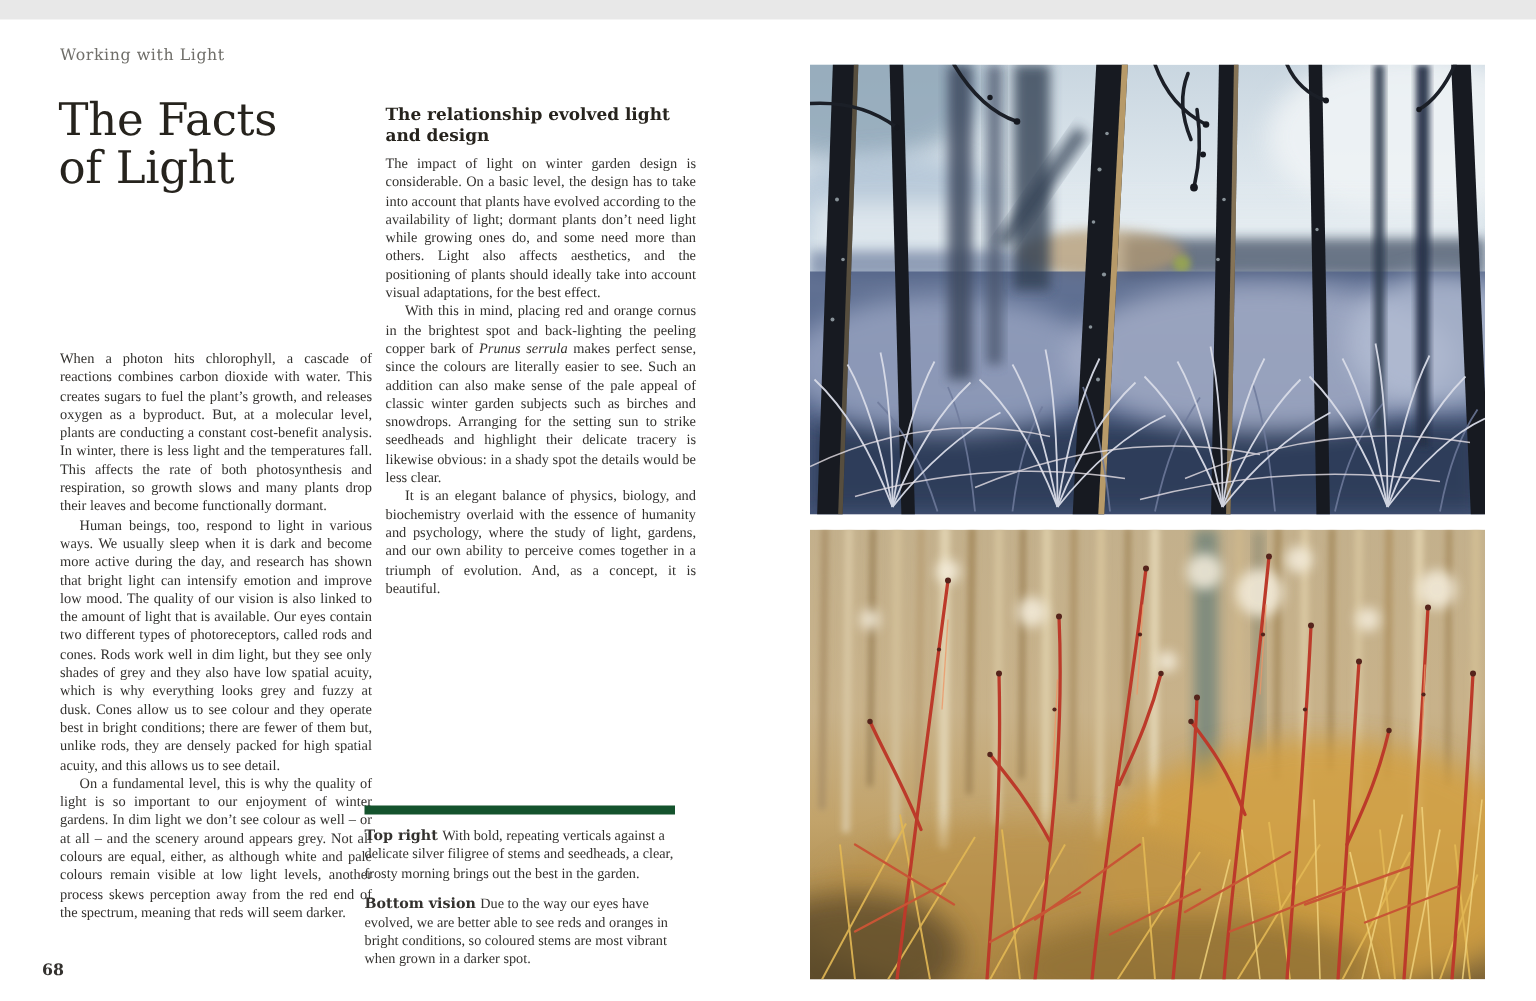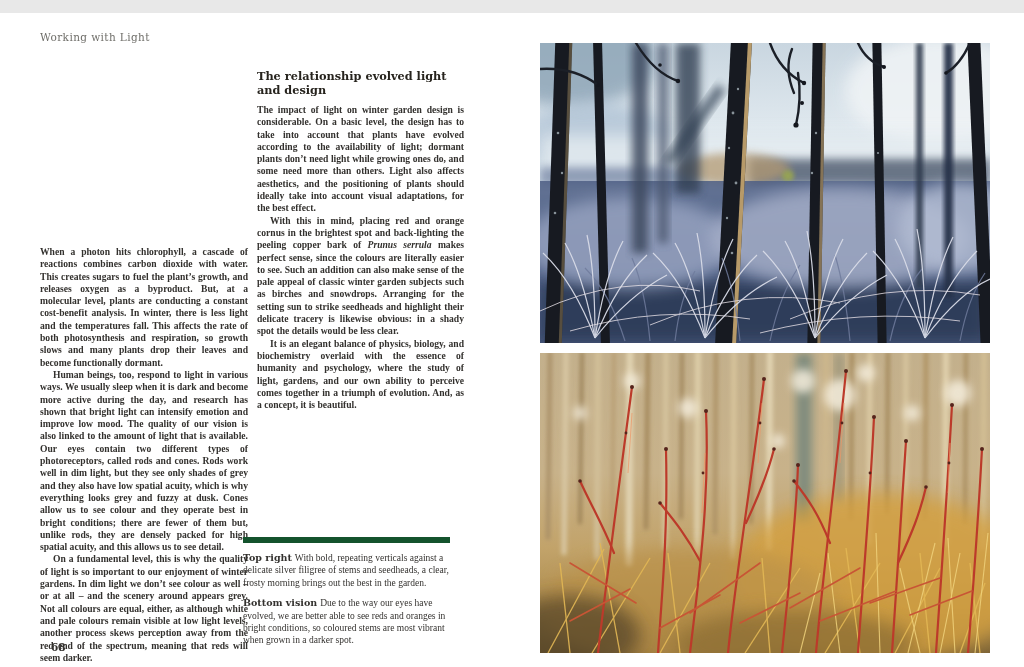--- a/index.html
+++ b/index.html
@@ -24,27 +24,26 @@
     font-size: 30px; line-height: 1.06;
     letter-spacing: -.2px;
     color: #26231d;
   }
   .intro {
     position: absolute; left: 40px; top: 126px; width: 212px;
     font-size: 11.2px; line-height: 14.4px;
     color: #403e3a;
   }
   .left-body {
-    position: absolute; left: 40px; top: 233px; width: 208px;
+    position: absolute; left: 40px; top: 221px; width: 208px;
   }
   .body-text p {
     font-size: 9.6px; line-height: 12.3px;
     color: #33312e;
     text-align: justify;
-    font-weight: bold;
   }
   .body-text p + p { text-indent: 13px; }
   .mid-col {
     position: absolute; left: 257px; top: 57px; width: 207px;
   }
   .section-heading {
     font-family: "DejaVu Serif", serif;
     font-weight: bold;
     font-size: 11.3px; line-height: 13.5px;
     color: #26231d;
@@ -55,37 +54,41 @@
     border-top: 6px solid #14532d;
     padding-top: 9px;
   }
   .caption { font-size: 9.5px; line-height: 12.4px; color: #33312e; margin-bottom: 8px; }
   .caption .cap-label {
     font-family: "DejaVu Serif", serif;
     font-weight: bold;
     margin-right: 3px;
   }
   .page-number {
-    position: absolute; left: 51px; top: 628px;
+    position: absolute; left: 28px; top: 628px;
     font-family: "DejaVu Serif", serif;
     font-weight: bold; font-size: 10.5px; color: #33312e;
   }
   .photo { position: absolute; left: 540px; width: 450px; height: 300px; overflow: hidden; }
   .photo-top { top: 30px; }
   .photo-bottom { top: 340px; }
   .photo svg { display: block; }
   .em { font-style: italic; }
 </style>
 </head>
 <body>
 
 <div class="page">
 
   <div class="running-header">Working with Light</div>
 
+  <div class="page-title">
+    <div>The Facts</div>
+    <div>of Light</div>
+  </div>
 
 
   <div class="left-body body-text">
     <p>When a photon hits chlorophyll, a cascade of reactions combines carbon dioxide with water. This creates sugars to fuel the plant’s growth, and releases oxygen as a byproduct. But, at a molecular level, plants are conducting a constant cost-benefit analysis. In winter, there is less light and the temperatures fall. This affects the rate of both photosynthesis and respiration, so growth slows and many plants drop their leaves and become functionally dormant.</p>
     <p>Human beings, too, respond to light in various ways. We usually sleep when it is dark and become more active during the day, and research has shown that bright light can intensify emotion and improve low mood. The quality of our vision is also linked to the amount of light that is available. Our eyes contain two different types of photoreceptors, called rods and cones. Rods work well in dim light, but they see only shades of grey and they also have low spatial acuity, which is why everything looks grey and fuzzy at dusk. Cones allow us to see colour and they operate best in bright conditions; there are fewer of them but, unlike rods, they are densely packed for high spatial acuity, and this allows us to see detail.</p>
     <p>On a fundamental level, this is why the quality of light is so important to our enjoyment of winter gardens. In dim light we don’t see colour as well – or at all – and the scenery around appears grey. Not all colours are equal, either, as although white and pale colours remain visible at low light levels, another process skews perception away from the red end of the spectrum, meaning that reds will seem darker.</p>
   </div>
 
   <div class="mid-col body-text">
     <div class="section-heading">The relationship evolved light and design</div>

